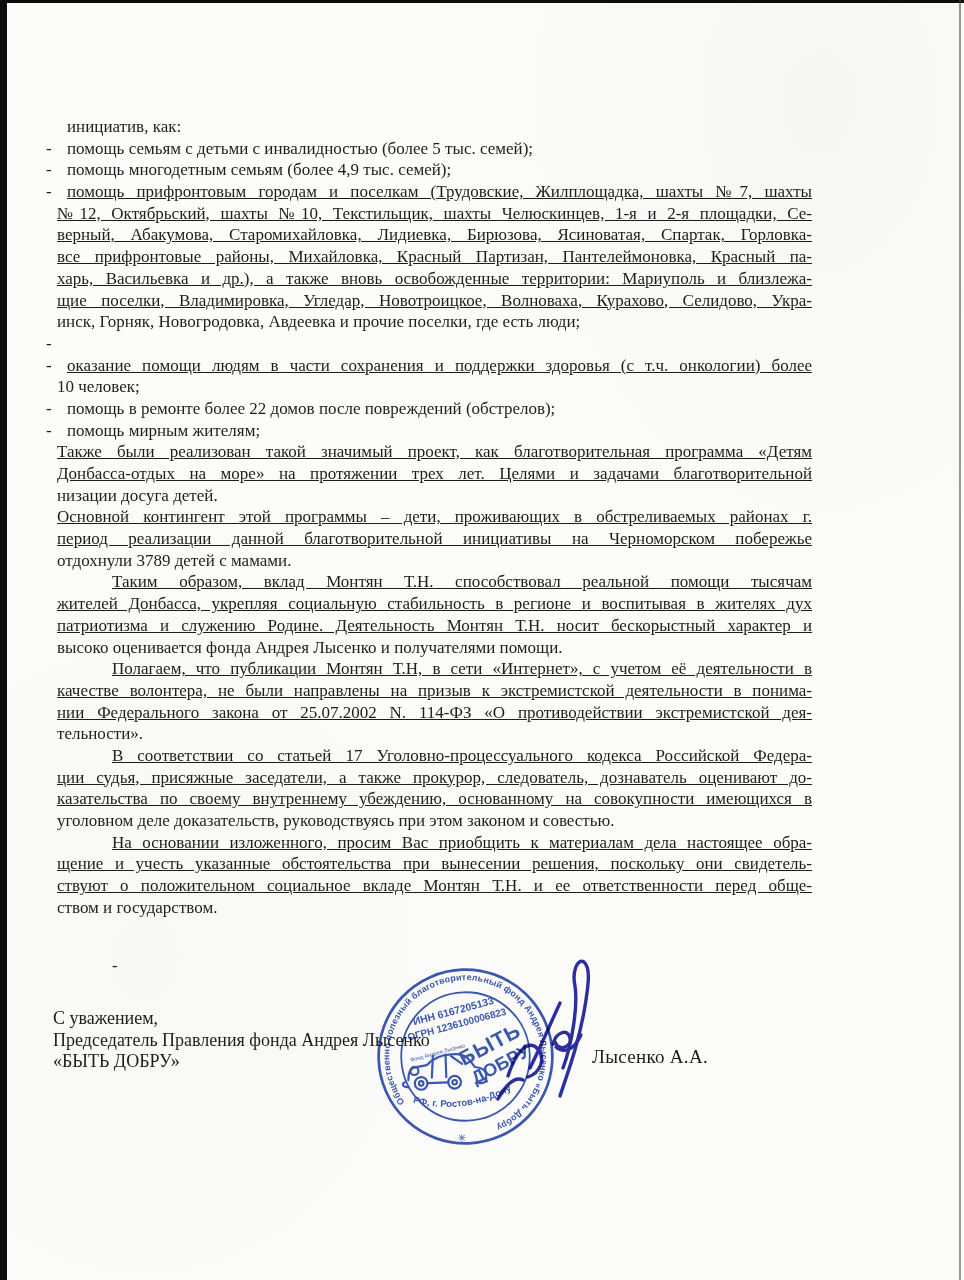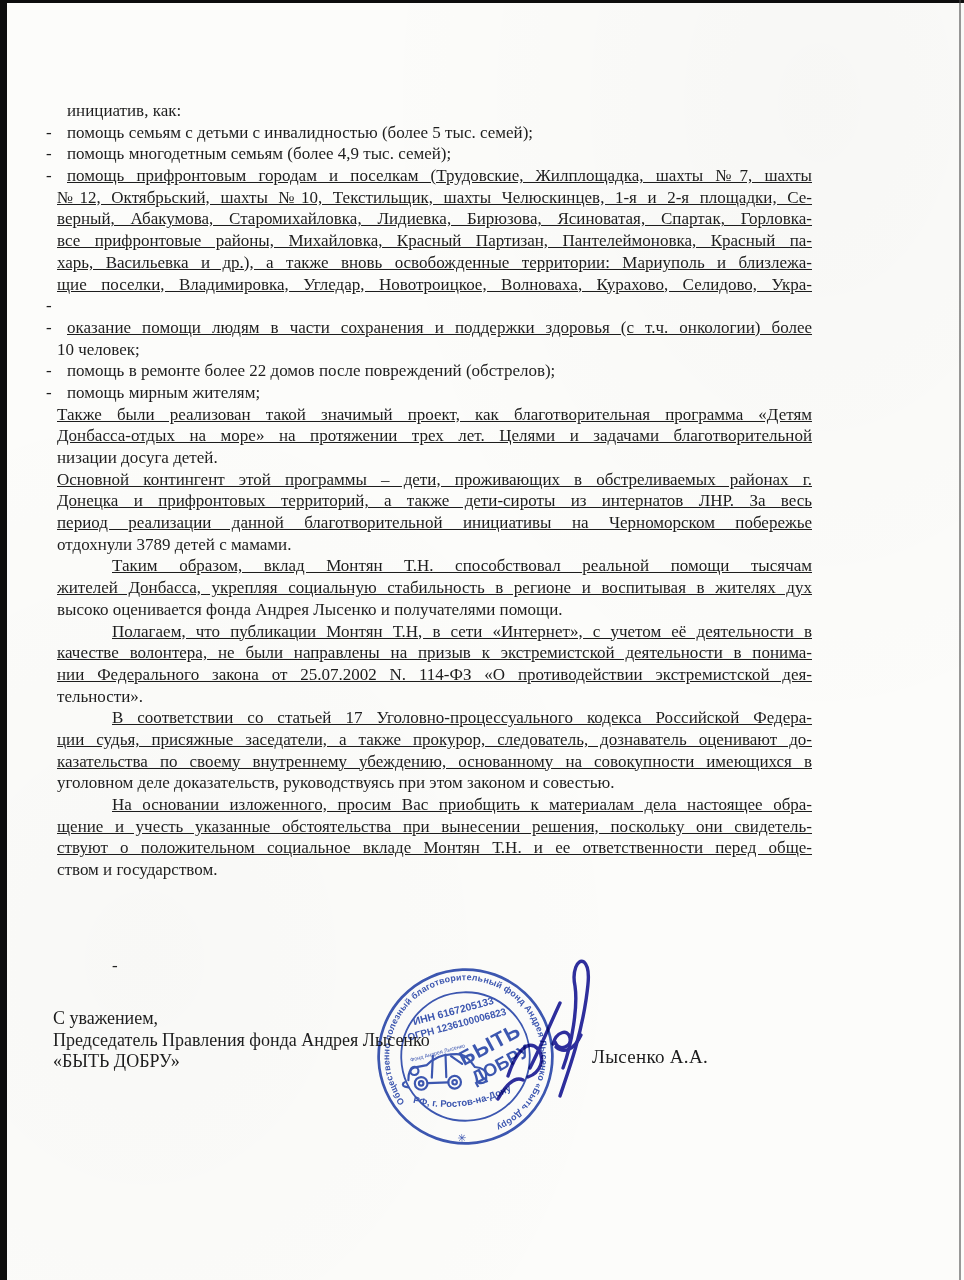--- a/index.html
+++ b/index.html
@@ -13,21 +13,21 @@
     background:
       radial-gradient(ellipse at 85% 8%, rgba(0,0,0,0.018), transparent 40%),
       radial-gradient(ellipse at 15% 75%, rgba(0,0,0,0.015), transparent 45%),
       #fcfcfa;
   }
   .edge-left{position:absolute;left:0;top:0;width:7px;height:1280px;background:#0d0d0d;}
   .edge-top{position:absolute;left:0;top:0;width:964px;height:3px;background:#0d0d0d;}
   .edge-right{position:absolute;left:959px;top:0;width:2px;height:1280px;background:rgba(70,70,70,0.55);}
 
   .text-block{
-    position:absolute;left:57px;top:100px;width:755px;
+    position:absolute;left:57px;top:116px;width:755px;
     color:#1d1d1d;font-size:17px;
   }
   .line{height:21.7px;line-height:21.7px;overflow:visible;}
   .line.just{text-align:justify;text-align-last:justify;text-decoration:underline;}
   .line.intro{padding-left:10px;}
   .line.bullet{padding-left:10px;position:relative;}
   .line.bullet::before{content:"-";position:absolute;left:-11px;top:0;}
   .line.indent{padding-left:55px;}
 
   .stray-dash{position:absolute;left:112px;top:956px;font-size:17px;color:#242424;}
@@ -61,34 +61,35 @@
   <div class="text-block">
       <div class="line intro">инициатив,  как:</div>
       <div class="line bullet">помощь семьям с детьми с инвалидностью (более 5 тыс. семей);</div>
       <div class="line bullet">помощь многодетным семьям (более 4,9 тыс. семей);</div>
       <div class="line bullet just">помощь прифронтовым городам и поселкам (Трудовские, Жилплощадка, шахты №7, шахты</div>
       <div class="line cont just">№12, Октябрьский, шахты №10, Текстильщик, шахты Челюскинцев, 1-я и 2-я площадки, Се-</div>
       <div class="line cont just">верный, Абакумова, Старомихайловка, Лидиевка, Бирюзова, Ясиноватая, Спартак, Горловка-</div>
       <div class="line cont just">все прифронтовые районы, Михайловка, Красный Партизан, Пантелеймоновка, Красный па-</div>
       <div class="line cont just">харь, Васильевка и др.), а также вновь освобожденные территории: Мариуполь и близлежа-</div>
       <div class="line cont just">щие поселки, Владимировка, Угледар, Новотроицкое, Волноваха, Курахово, Селидово, Укра-</div>
+      <div class="line cont">инск, Горняк, Новогродовка, Авдеевка и прочие поселки, где есть люди;</div>
       <div class="line bullet"></div>
       <div class="line bullet just">оказание помощи людям в части сохранения и поддержки здоровья (с т.ч. онкологии) более</div>
       <div class="line cont">10 человек;</div>
       <div class="line bullet">помощь в ремонте более 22 домов после повреждений (обстрелов);</div>
       <div class="line bullet">помощь мирным жителям;</div>
       <div class="line plain just">Также были реализован такой значимый проект, как благотворительная программа «Детям</div>
       <div class="line plain just">Донбасса-отдых на море» на протяжении трех лет. Целями и задачами благотворительной</div>
       <div class="line plain">низации досуга детей.</div>
       <div class="line plain just">Основной контингент этой программы – дети, проживающих в обстреливаемых районах г.</div>
-      <div class="line plain just">Донецка и прифронтовых территорий, а также дети-сироты из интернатов ЛНР. За весь</div>
       <div class="line plain just">период реализации данной благотворительной инициативы на Черноморском побережье</div>
       <div class="line plain">отдохнули 3789 детей с мамами.</div>
       <div class="line indent just">Таким образом, вклад Монтян Т.Н. способствовал реальной помощи тысячам</div>
       <div class="line plain just">жителей Донбасса, укрепляя социальную стабильность в регионе и воспитывая в жителях дух</div>
+      <div class="line plain just">патриотизма и служению Родине. Деятельность Монтян Т.Н. носит бескорыстный характер и</div>
       <div class="line plain">высоко оценивается фонда Андрея Лысенко и получателями помощи.</div>
       <div class="line indent just">Полагаем, что публикации Монтян Т.Н, в сети «Интернет», с учетом её деятельности в</div>
       <div class="line plain just">качестве волонтера, не были направлены на призыв к экстремистской деятельности в понима-</div>
       <div class="line plain just">нии Федерального закона от 25.07.2002 N. 114-ФЗ «О противодействии экстремистской дея-</div>
       <div class="line plain">тельности».</div>
       <div class="line indent just">В соответствии со статьей 17 Уголовно-процессуального кодекса Российской Федера-</div>
       <div class="line plain just">ции судья, присяжные заседатели, а также прокурор, следователь, дознаватель оценивают до-</div>
       <div class="line plain just">казательства по своему внутреннему убеждению, основанному на совокупности имеющихся в</div>
       <div class="line plain">уголовном деле доказательств, руководствуясь при этом законом и совестью.</div>
       <div class="line indent just">На основании изложенного, просим Вас приобщить к материалам дела настоящее обра-</div>

